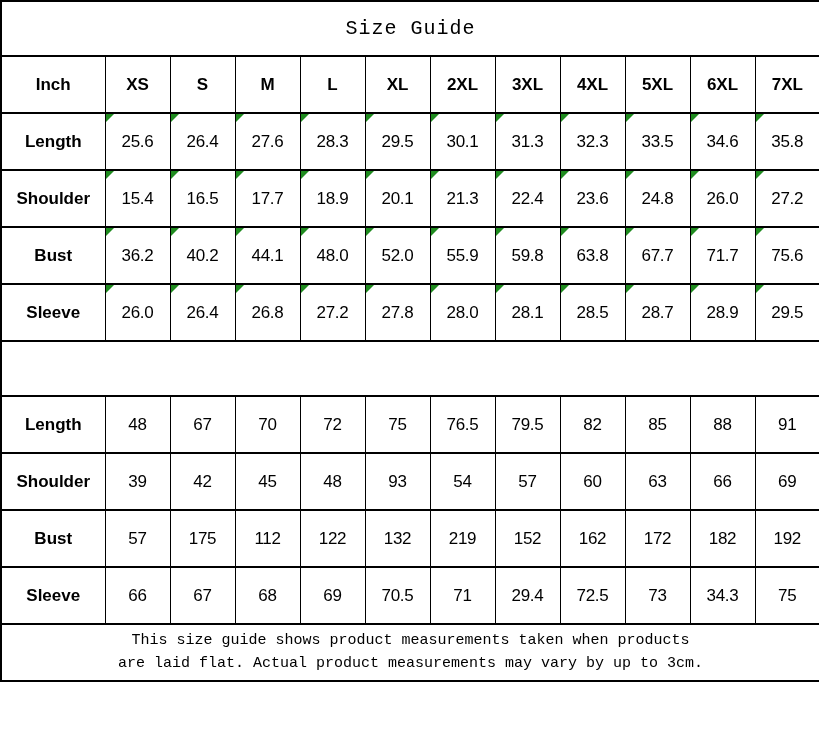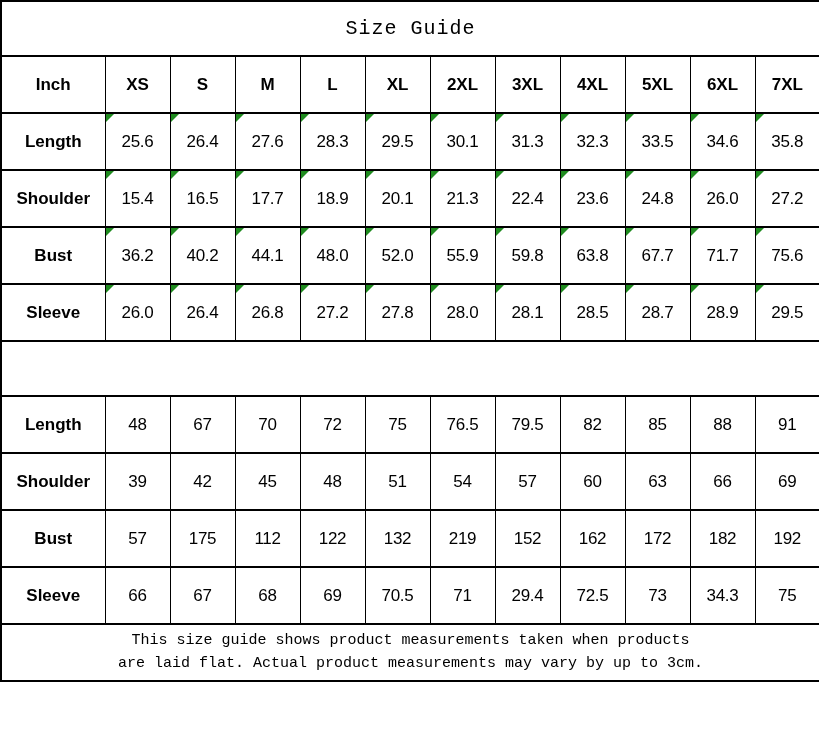--- a/index.html
+++ b/index.html
@@ -189,21 +189,21 @@
           <td class="value-cell">85</td>
           <td class="value-cell">88</td>
           <td class="value-cell">91</td>
         </tr>
         <tr>
           <td class="label-cell">Shoulder</td>
           <td class="value-cell">39</td>
           <td class="value-cell">42</td>
           <td class="value-cell">45</td>
           <td class="value-cell">48</td>
-          <td class="value-cell">51</td>
+          <td class="value-cell">93</td>
           <td class="value-cell">54</td>
           <td class="value-cell">57</td>
           <td class="value-cell">60</td>
           <td class="value-cell">63</td>
           <td class="value-cell">66</td>
           <td class="value-cell">69</td>
         </tr>
         <tr>
           <td class="label-cell">Bust</td>
           <td class="value-cell">57</td>

